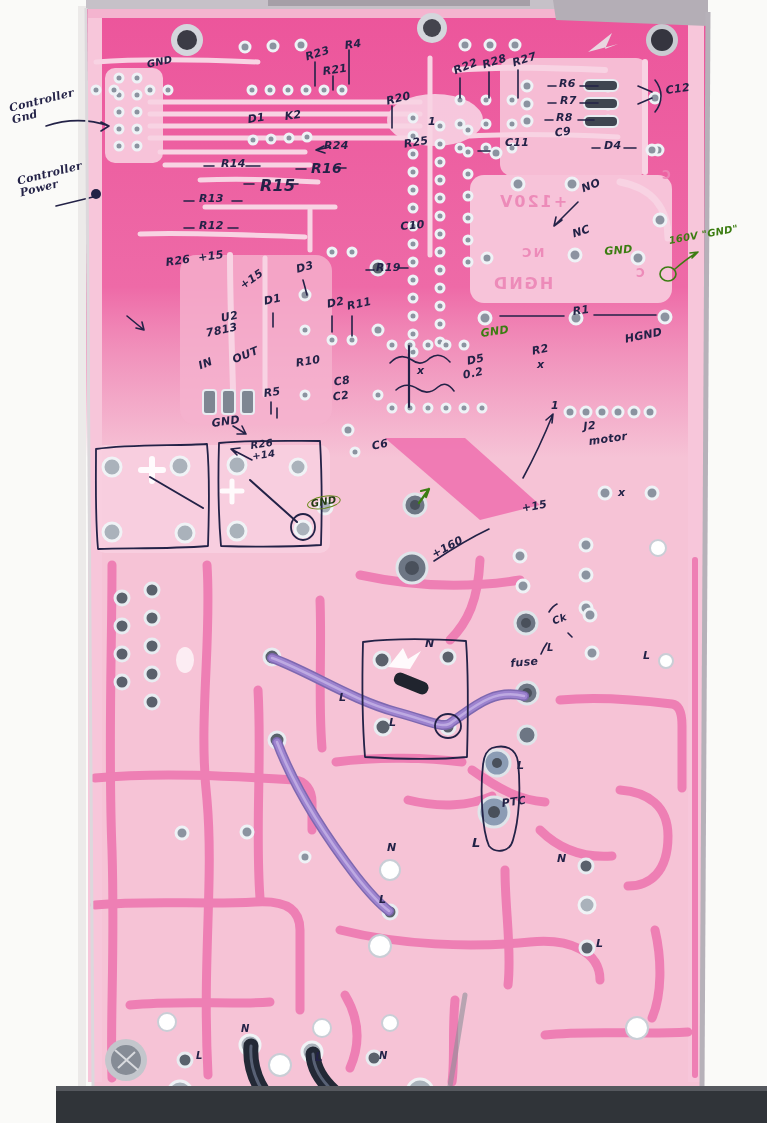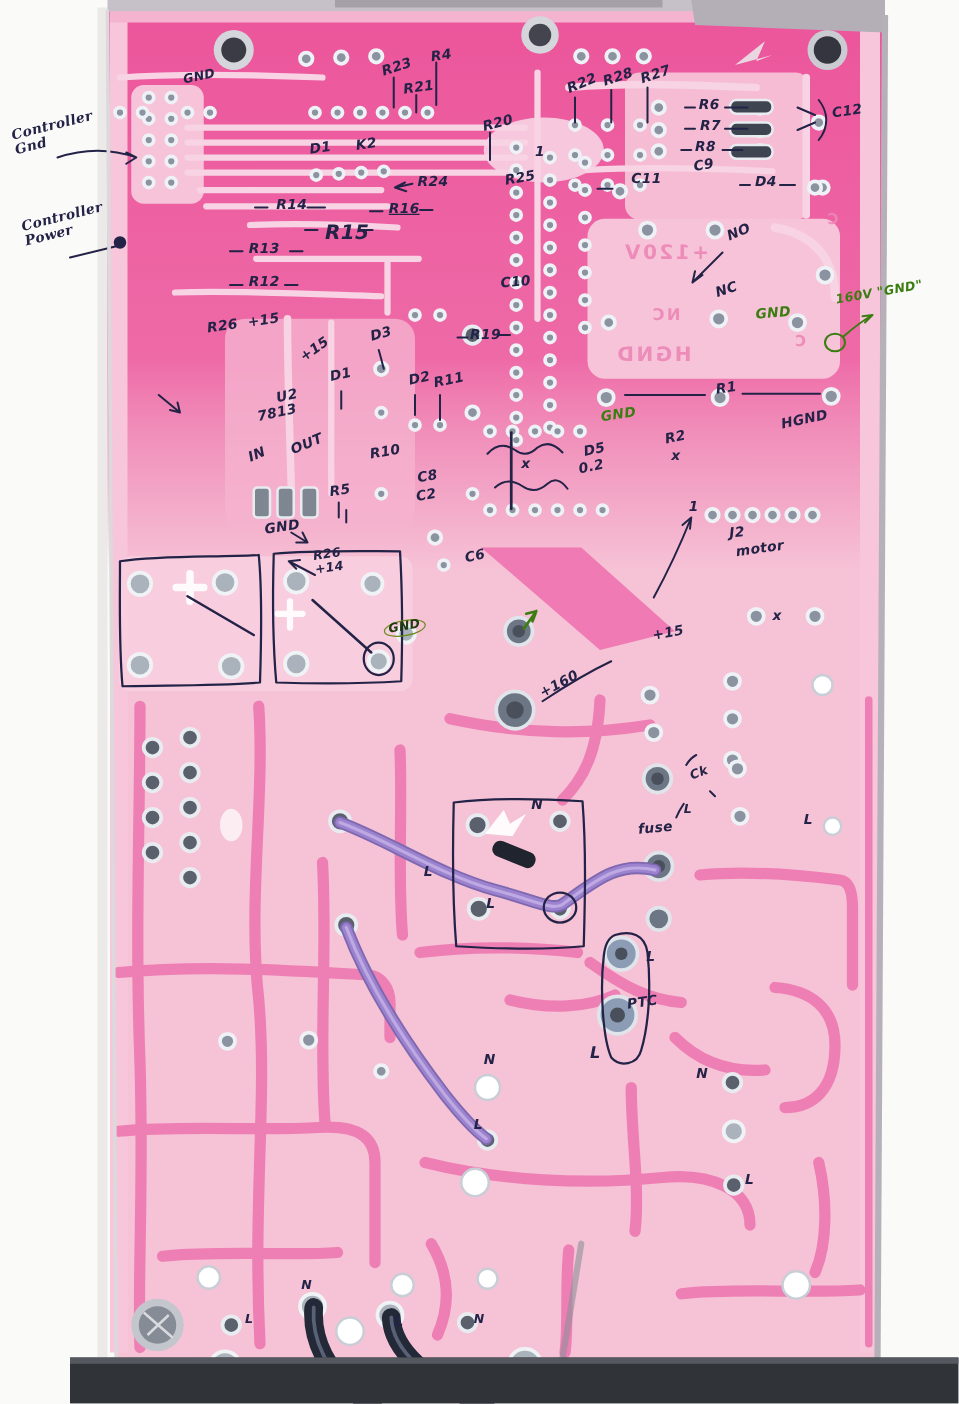--- a/index.html
+++ b/index.html
@@ -406,36 +406,36 @@
       <span class="ink cursive" style="left: 16px; top: 176px; font-size: 11px; transform: rotate(-14deg);">Controller
 Power</span>
       <span class="ink" style="left: 247px; top: 114px; font-size: 11px; transform: rotate(-8deg);">D1</span>
       <span class="ink" style="left: 284px; top: 111px; font-size: 11px; transform: rotate(-8deg);">K2</span>
       <span class="ink" style="left: 304px; top: 52px; font-size: 11px; transform: rotate(-18deg);">R23</span>
       <span class="ink" style="left: 322px; top: 66px; font-size: 11px; transform: rotate(-8deg);">R21</span>
       <span class="ink" style="left: 344px; top: 40px; font-size: 11px; transform: rotate(-8deg);">R4</span>
       <span class="ink" style="left: 385px; top: 96px; font-size: 11px; transform: rotate(-14deg);">R20</span>
       <span class="ink" style="left: 428px; top: 116px; font-size: 11px;">1</span>
       <span class="ink" style="left: 403px; top: 139px; font-size: 11px; transform: rotate(-10deg);">R25</span>
-      <span class="ink" style="left: 334px; top: 140px; font-size: 11px; text-align: center;">R24</span>
+      <span class="ink" style="left: 324px; top: 140px; font-size: 11px; text-align: center;">R24</span>
       <span class="ink" style="left: 452px; top: 66px; font-size: 11px; transform: rotate(-22deg);">R22</span>
       <span class="ink" style="left: 481px; top: 60px; font-size: 11px; transform: rotate(-18deg);">R28</span>
       <span class="ink" style="left: 511px; top: 58px; font-size: 11px; transform: rotate(-18deg);">R27</span>
       <span class="ink" style="left: 559px; top: 78px; font-size: 11px;">R6</span>
       <span class="ink" style="left: 560px; top: 95px; font-size: 11px;">R7</span>
       <span class="ink" style="left: 556px; top: 112px; font-size: 11px;">R8</span>
       <span class="ink" style="left: 554px; top: 128px; font-size: 11px; transform: rotate(-10deg);">C9</span>
       <span class="ink" style="left: 505px; top: 137px; font-size: 11px;">C11</span>
       <span class="ink" style="left: 604px; top: 140px; font-size: 11px;">D4</span>
       <span class="ink" style="left: 665px; top: 85px; font-size: 11px; transform: rotate(-8deg);">C12</span>
       <span class="ink" style="left: 221px; top: 158px; font-size: 11px;">R14</span>
       <span class="ink" style="left: 260px; top: 177px; font-size: 16px;">R15</span>
       <span class="ink" style="left: 199px; top: 193px; font-size: 11px;">R13</span>
       <span class="ink" style="left: 199px; top: 220px; font-size: 11px;">R12</span>
-      <span class="ink" style="left: 311px; top: 161px; font-size: 11px; text-decoration: underline;">R16</span>
+      <span class="ink" style="left: 311px; top: 161px; font-size: 14px;">R16</span>
       <span class="ink" style="left: 400px; top: 221px; font-size: 11px; transform: rotate(-5deg);">C10</span>
       <span class="ink" style="left: 165px; top: 257px; font-size: 11px; transform: rotate(-8deg);">R26  +15</span>
       <span class="ink" style="left: 238px; top: 282px; font-size: 11px; transform: rotate(-35deg);">+15</span>
       <span class="ink" style="left: 295px; top: 264px; font-size: 11px; transform: rotate(-15deg);">D3</span>
       <span class="ink" style="left: 376px; top: 262px; font-size: 11px;">R19</span>
       <span class="ink" style="left: 263px; top: 296px; font-size: 11px; transform: rotate(-12deg);">D1</span>
       <span class="ink" style="left: 326px; top: 299px; font-size: 11px; transform: rotate(-12deg);">D2</span>
       <span class="ink" style="left: 346px; top: 301px; font-size: 11px; transform: rotate(-12deg);">R11</span>
       <span class="ink" style="left: 220px; top: 313px; font-size: 11px; transform: rotate(-12deg);">U2</span>
       <span class="ink" style="left: 205px; top: 328px; font-size: 11px; transform: rotate(-12deg);">7813</span>

